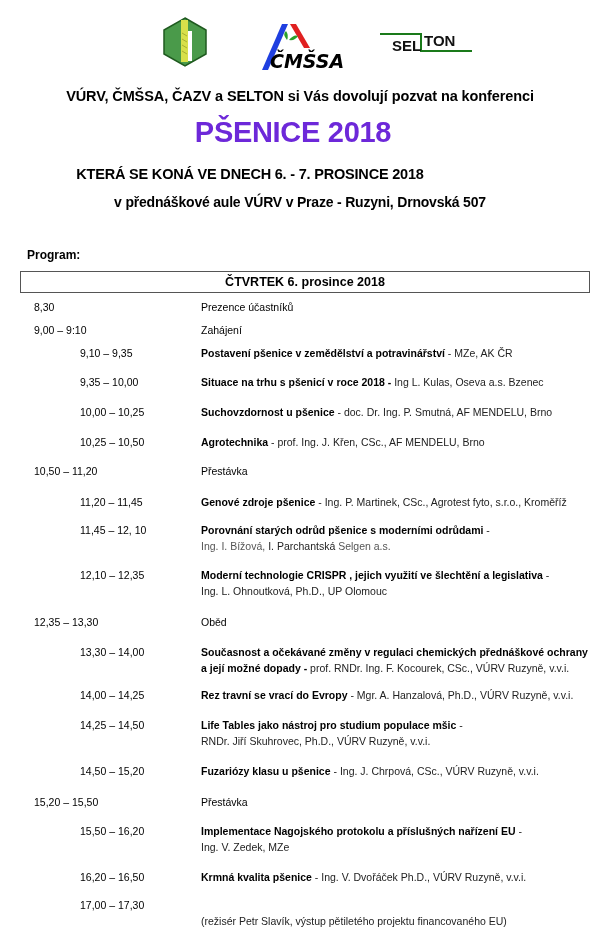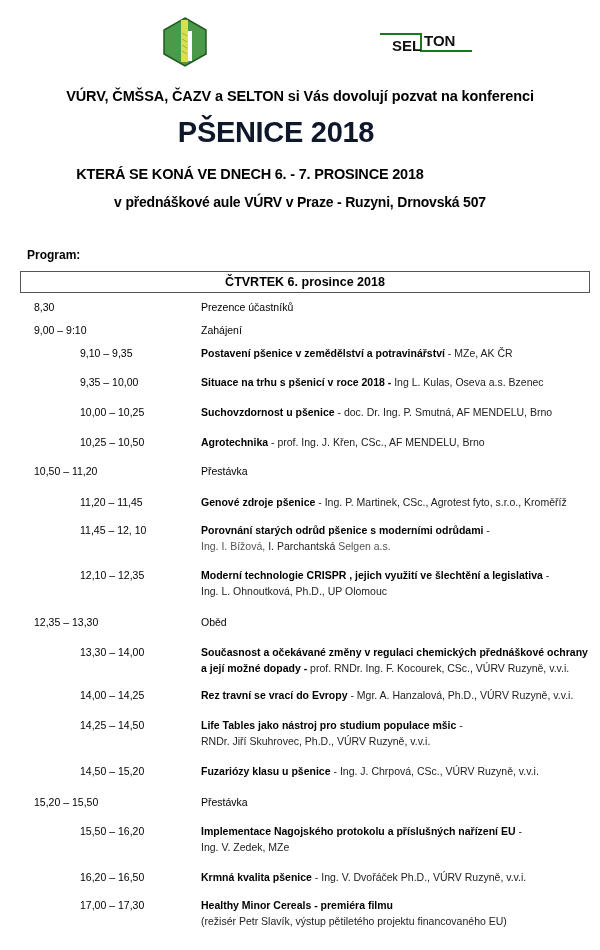--- a/index.html
+++ b/index.html
@@ -13,21 +13,21 @@
     .logo-vurv { left: 163px; top: 17px; width: 44px; height: 50px; }
     .logo-cmssa { left: 260px; top: 22px; width: 84px; height: 50px; }
     .logo-selton { left: 380px; top: 30px; width: 92px; height: 24px; }
 
     .invite {
       position: absolute; top: 88px; left: 0; width: 600px; text-align: center;
       font-weight: bold; font-size: 14.5px; letter-spacing: -0.1px;
     }
     .title {
       position: absolute; top: 116px; left: 0; width: 552px; text-align: center;
-      font-weight: bold; font-size: 29px; color: #0f172a; letter-spacing: -0.3px;
+      font-weight: bold; font-size: 29px; color: #6d28d9; letter-spacing: -0.3px; padding-left: 17px;
     }
     .dates {
       position: absolute; top: 166px; left: 0; width: 500px; text-align: center;
       font-weight: bold; font-size: 14.5px; letter-spacing: -0.2px;
     }
     .venue {
       position: absolute; top: 194px; left: 0; width: 600px; text-align: center;
       font-weight: bold; font-size: 14px; letter-spacing: -0.2px;
     }
     .program-label {
@@ -52,20 +52,29 @@
 
 <div class="logos">
   <div class="logo logo-vurv">
     <svg width="44" height="50" viewBox="0 0 44 50">
       <polygon points="22,1 43,13 43,37 22,49 1,37 1,13" fill="#4a9a4a" stroke="#1f5a1f" stroke-width="1.5"></polygon>
       <rect x="18" y="3" width="7" height="42" fill="#d8e04a"></rect>
       <rect x="25" y="14" width="4" height="30" fill="#ffffff"></rect>
       <path d="M19 16 l5 3 M19 22 l5 3 M19 28 l5 3 M19 34 l5 3" stroke="#a8b030" stroke-width="1"></path>
     </svg>
   </div>
+  <div class="logo logo-cmssa">
+    <svg width="84" height="50" viewBox="0 0 84 50">
+      <polygon points="2,48 22,2 28,2 8,48" fill="#1f3fe0"></polygon>
+      <polygon points="30,2 36,2 50,26 44,26" fill="#e02020"></polygon>
+      <path d="M27 18 q-5 -6 -1 -9 q3 4 1 9z" fill="#2aa02a"></path>
+      <path d="M29 18 q5 -6 9 -4 q-3 5 -9 4z" fill="#2aa02a"></path>
+      <text x="10" y="46" font-family="DejaVu Sans, sans-serif" font-weight="bold" font-size="19" fill="#000" font-style="italic">ČMŠSA</text>
+    </svg>
+  </div>
   <div class="logo logo-selton">
     <svg width="92" height="24" viewBox="0 0 92 24">
       <rect x="0" y="3" width="42" height="2" fill="#1a7a1a"></rect>
       <rect x="40" y="3" width="2" height="19" fill="#1a7a1a"></rect>
       <rect x="40" y="20" width="52" height="2" fill="#1a7a1a"></rect>
       <text x="12" y="21" font-family="Liberation Sans, sans-serif" font-weight="bold" font-size="15" fill="#111">SEL</text>
       <text x="44" y="16" font-family="Liberation Sans, sans-serif" font-weight="bold" font-size="15" fill="#111">TON</text>
     </svg>
   </div>
 </div>
@@ -181,17 +190,17 @@
   </div>
 
   <div class="row" style="top:869px">
     <span class="sub-time">16,20 – 16,50</span>
     <span class="content"><b>Krmná kvalita pšenice</b><span class="plain"> - Ing. V. Dvořáček Ph.D., VÚRV Ruzyně, v.v.i.</span></span>
   </div>
 
   <div class="row" style="top:897px">
     <span class="sub-time">17,00 – 17,30</span>
     <span class="content">
-      <b>Healthy Minor Cereals - premiéra filmu</b><br>
+      <br>
       <span class="plain">(režisér Petr Slavík, výstup pětiletého projektu financovaného EU)</span>
     </span>
   </div>
 </div>
 
 </body></html>

